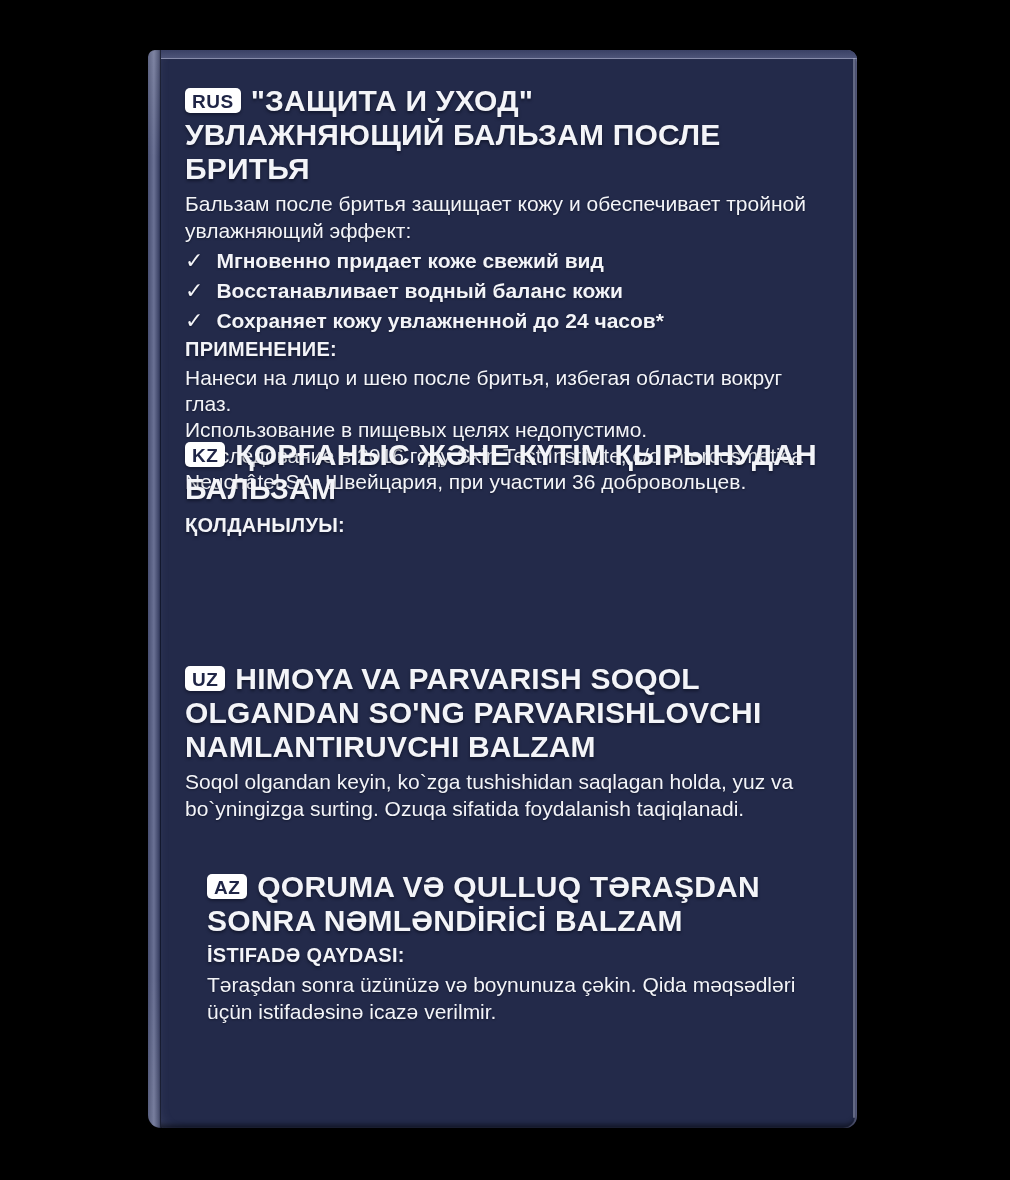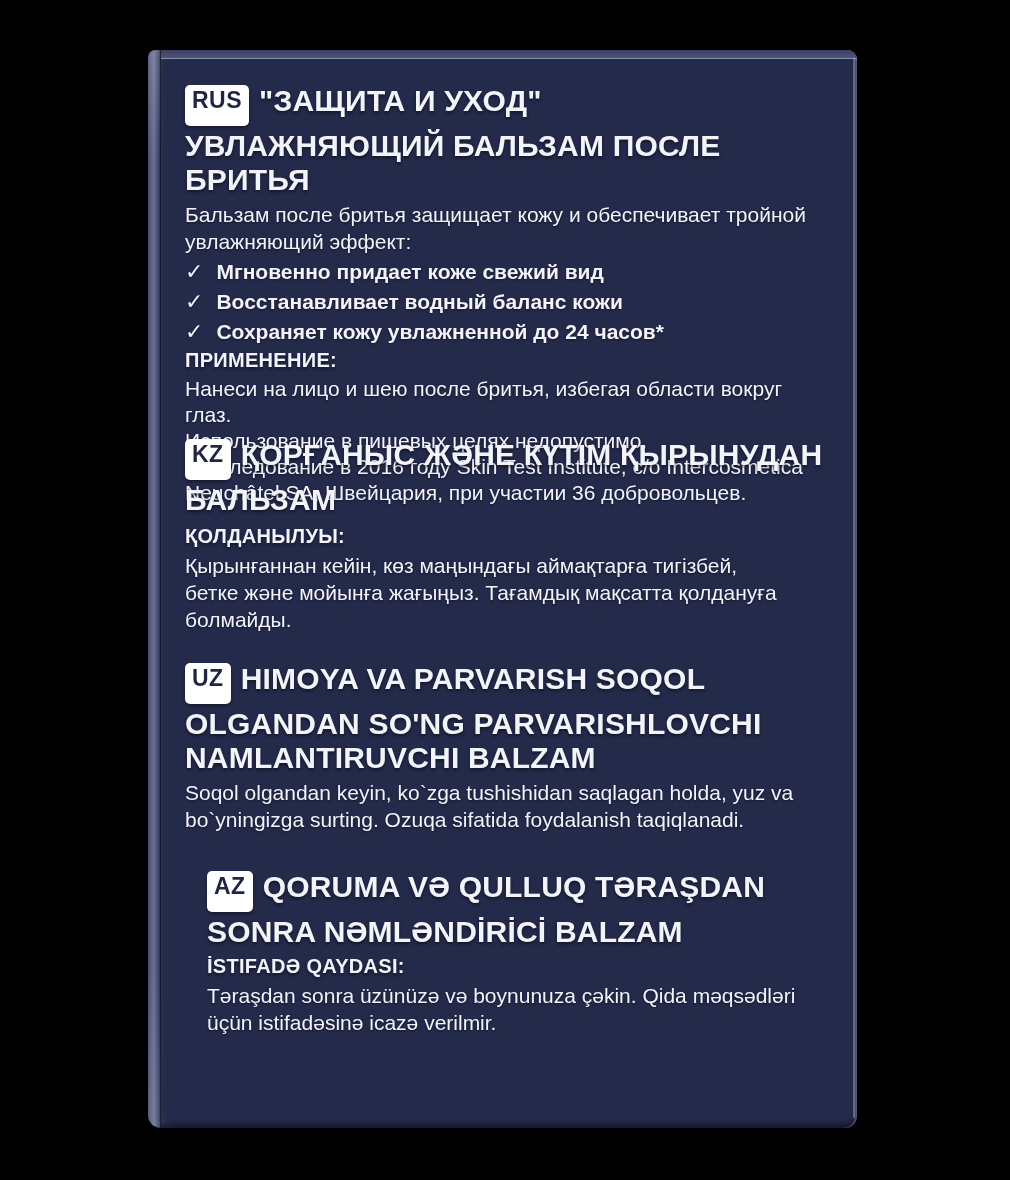--- a/index.html
+++ b/index.html
@@ -44,22 +44,22 @@
   .sec-rus{top:34px;}
   .sec-kz{top:388px;}
   .sec-uz{top:612px;}
   .sec-az{top:820px;margin-left:22px;}
   .title{
     font-size:30px;font-weight:700;line-height:34px;letter-spacing:.2px;
     text-shadow:0 2px 3px rgba(6,9,24,.55);
   }
   .badge{
     display:inline-block;background:#ffffff;color:#1f2546;
-    font-weight:700;font-size:23px;line-height:1;
-    padding:4px 7px 14px;border-radius:5px;margin-right:10px;
+    font-weight:700;font-size:19px;line-height:1;
+    padding:4px 7px 2px;border-radius:5px;margin-right:10px;
     position:relative;top:-3px;
     box-shadow:0 2px 3px rgba(6,9,24,.45);
     text-shadow:none;letter-spacing:.5px;
   }
   .intro{
     margin-top:4px;font-size:21px;line-height:27px;white-space:pre-line;
     text-shadow:0 1px 2px rgba(6,9,24,.5);
   }
   .bullets{margin-top:2px;}
   .bullet{
@@ -119,23 +119,20 @@
 *Исследование в 2016 году Skin Test Institute, c/o Intercosmetica
 Neuchâtel SA, Швейцария, при участии 36 добровольцев.</div>
   </div>
 
   <div class="sec sec-kz">
     <div class="title">
       <span class="badge">KZ</span><span>ҚОРҒАНЫС ЖӘНЕ КҮТІМ ҚЫРЫНУДАН</span>
       <div>БАЛЬЗАМ</div>
     </div>
     <div class="subhead">ҚОЛДАНЫЛУЫ:</div>
-    <div class="bodytext">Қырынғаннан кейін, көз маңындағы аймақтарға тигізбей,
-бетке және мойынға жағыңыз. Тағамдық мақсатта қолдануға
-болмайды.</div>
   </div>
 
   <div class="sec sec-uz">
     <div class="title">
       <span class="badge">UZ</span><span>HIMOYA VA PARVARISH SOQOL</span>
       <div>OLGANDAN SO'NG PARVARISHLOVCHI</div>
       <div>NAMLANTIRUVCHI BALZAM</div>
     </div>
     <div class="bodytext">Soqol olgandan keyin, ko`zga tushishidan saqlagan holda, yuz va
 bo`yningizga surting. Ozuqa sifatida foydalanish taqiqlanadi.</div>

